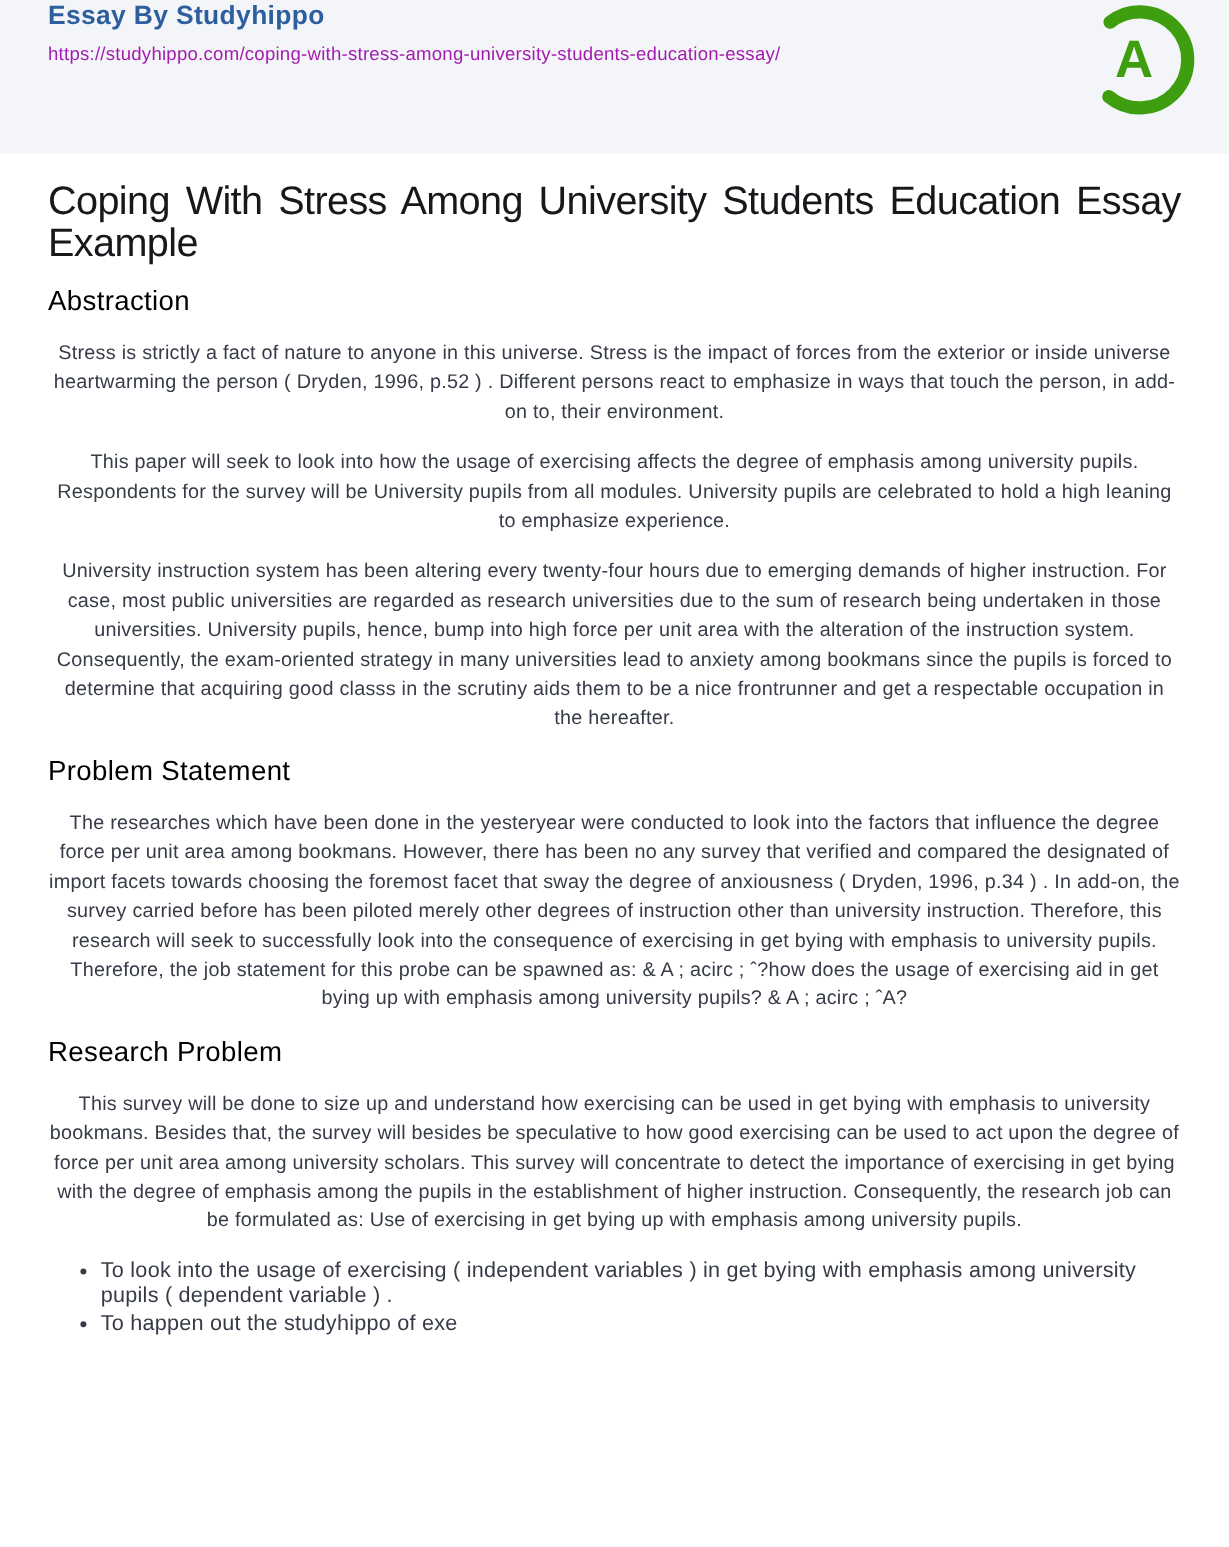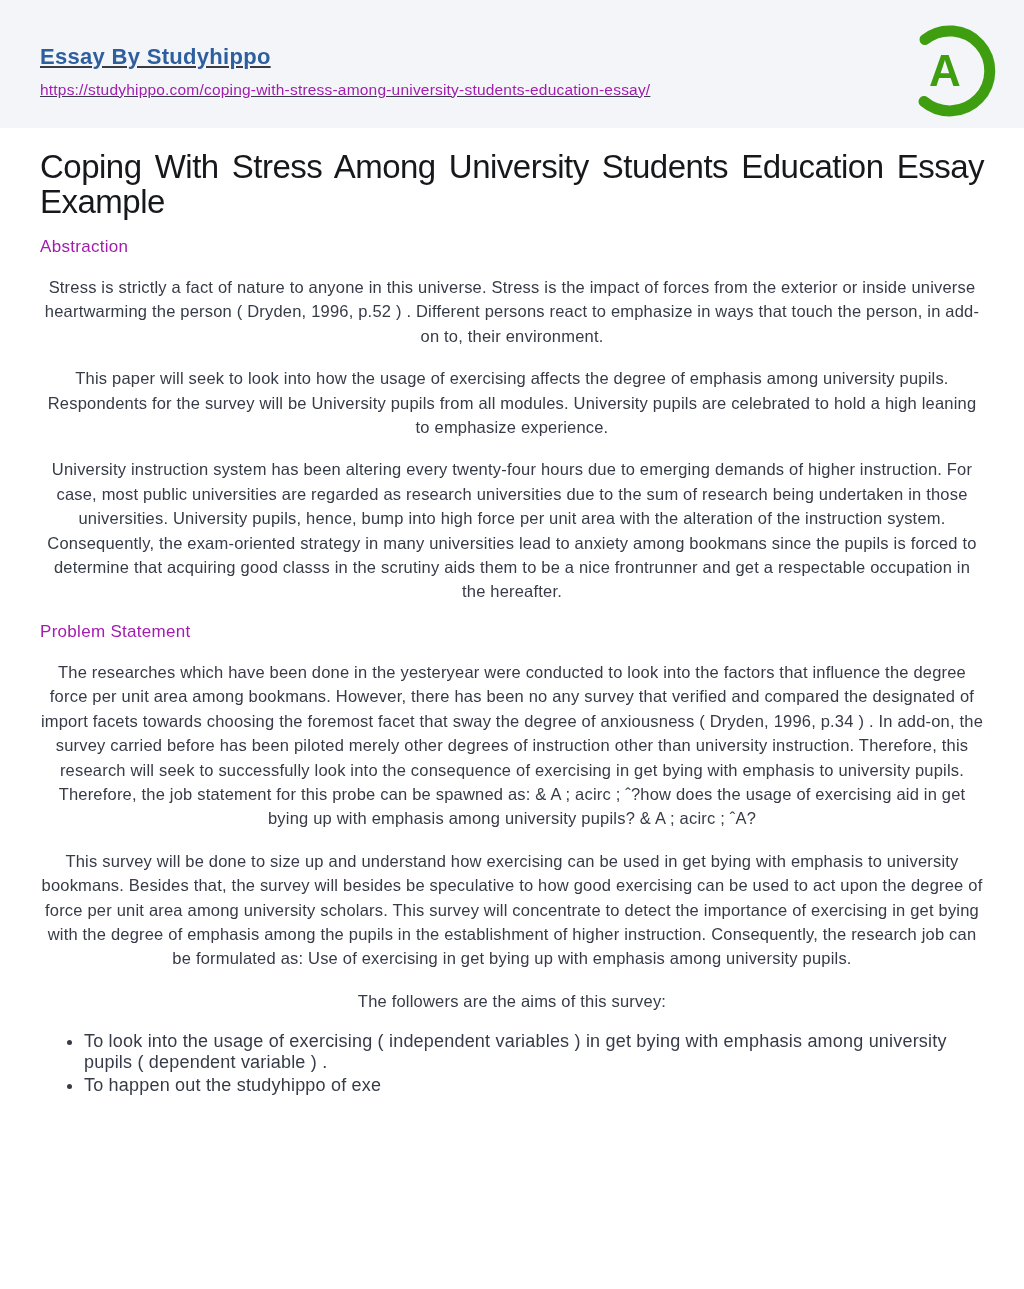--- a/index.html
+++ b/index.html
@@ -11,25 +11,23 @@
   .page {
     width: 1024px;
     min-height: 1289px;
     background: #ffffff;
     margin: 0 auto;
     overflow: hidden;
   }
   .site-header {
     background: #f4f5f9;
     height: 128px;
-    padding: 14px 24px 0 40px;
+    padding: 0 24px 0 40px;
     display: flex;
-    align-items: center;
     justify-content: space-between;
-    text-decoration: underline;
   }
   .site-header .header-text { display: flex; flex-direction: column; gap: 11px; }
   .site-title {
     color: #2d5f9e;
     font-size: 22px;
     font-weight: bold;
     letter-spacing: 0.3px;
   }
   .page-url {
     color: #a21caf;
@@ -42,24 +40,24 @@
   .article-title {
     margin: 21px 0 14px 0;
     font-size: 33px;
     line-height: 35px;
     font-weight: normal;
     letter-spacing: -0.5px;
     color: #17181c;
     text-align: justify;
   }
   .section-heading {
-    font-size: 17px;
+    font-size: 23px;
     font-weight: normal;
     letter-spacing: 0.3px;
-    color: #a21caf;
+    color: #000000;
     margin: 18px 0;
   }
   .paragraph {
     font-size: 16.5px;
     line-height: 24.4px;
     letter-spacing: 0.2px;
     margin: 18px 0;
     text-align: center;
   }
   .bullet-list {
@@ -101,25 +99,25 @@
 
     <p class="paragraph">This paper will seek to look into how the usage of exercising affects the degree of emphasis among university pupils. Respondents for the survey will be University pupils from all modules. University pupils are celebrated to hold a high leaning to emphasize experience.</p>
 
 
     <p class="paragraph">University instruction system has been altering every twenty-four hours due to emerging demands of higher instruction. For case, most public universities are regarded as research universities due to the sum of research being undertaken in those universities. University pupils, hence, bump into high force per unit area with the alteration of the instruction system. Consequently, the exam-oriented strategy in many universities lead to anxiety among bookmans since the pupils is forced to determine that acquiring good classs in the scrutiny aids them to be a nice frontrunner and get a respectable occupation in the hereafter.</p>
 
     <h2 class="section-heading">Problem Statement</h2>
 
     <p class="paragraph">The researches which have been done in the yesteryear were conducted to look into the factors that influence the degree force per unit area among bookmans. However, there has been no any survey that verified and compared the designated of import facets towards choosing the foremost facet that sway the degree of anxiousness ( Dryden, 1996, p.34 ) . In add-on, the survey carried before has been piloted merely other degrees of instruction other than university instruction. Therefore, this research will seek to successfully look into the consequence of exercising in get bying with emphasis to university pupils. Therefore, the job statement for this probe can be spawned as: &amp; A ; acirc ; ˆ?how does the usage of exercising aid in get bying up with emphasis among university pupils? &amp; A ; acirc ; ˆA?</p>
 
+    <h2 class="section-heading">Research Problem</h2>
 
     <p class="paragraph">This survey will be done to size up and understand how exercising can be used in get bying with emphasis to university bookmans. Besides that, the survey will besides be speculative to how good exercising can be used to act upon the degree of force per unit area among university scholars. This survey will concentrate to detect the importance of exercising in get bying with the degree of emphasis among the pupils in the establishment of higher instruction. Consequently, the research job can be formulated as: Use of exercising in get bying up with emphasis among university pupils.</p>
 
 
-    <p class="paragraph">The followers are the aims of this survey:</p>
 
     <ul class="bullet-list">
       <li>To look into the usage of exercising ( independent variables ) in get bying with emphasis among university pupils ( dependent variable ) .</li>
       <li>To happen out the studyhippo of exe</li>
     </ul>
 
   </main>
 </div>
 
 </body></html>

